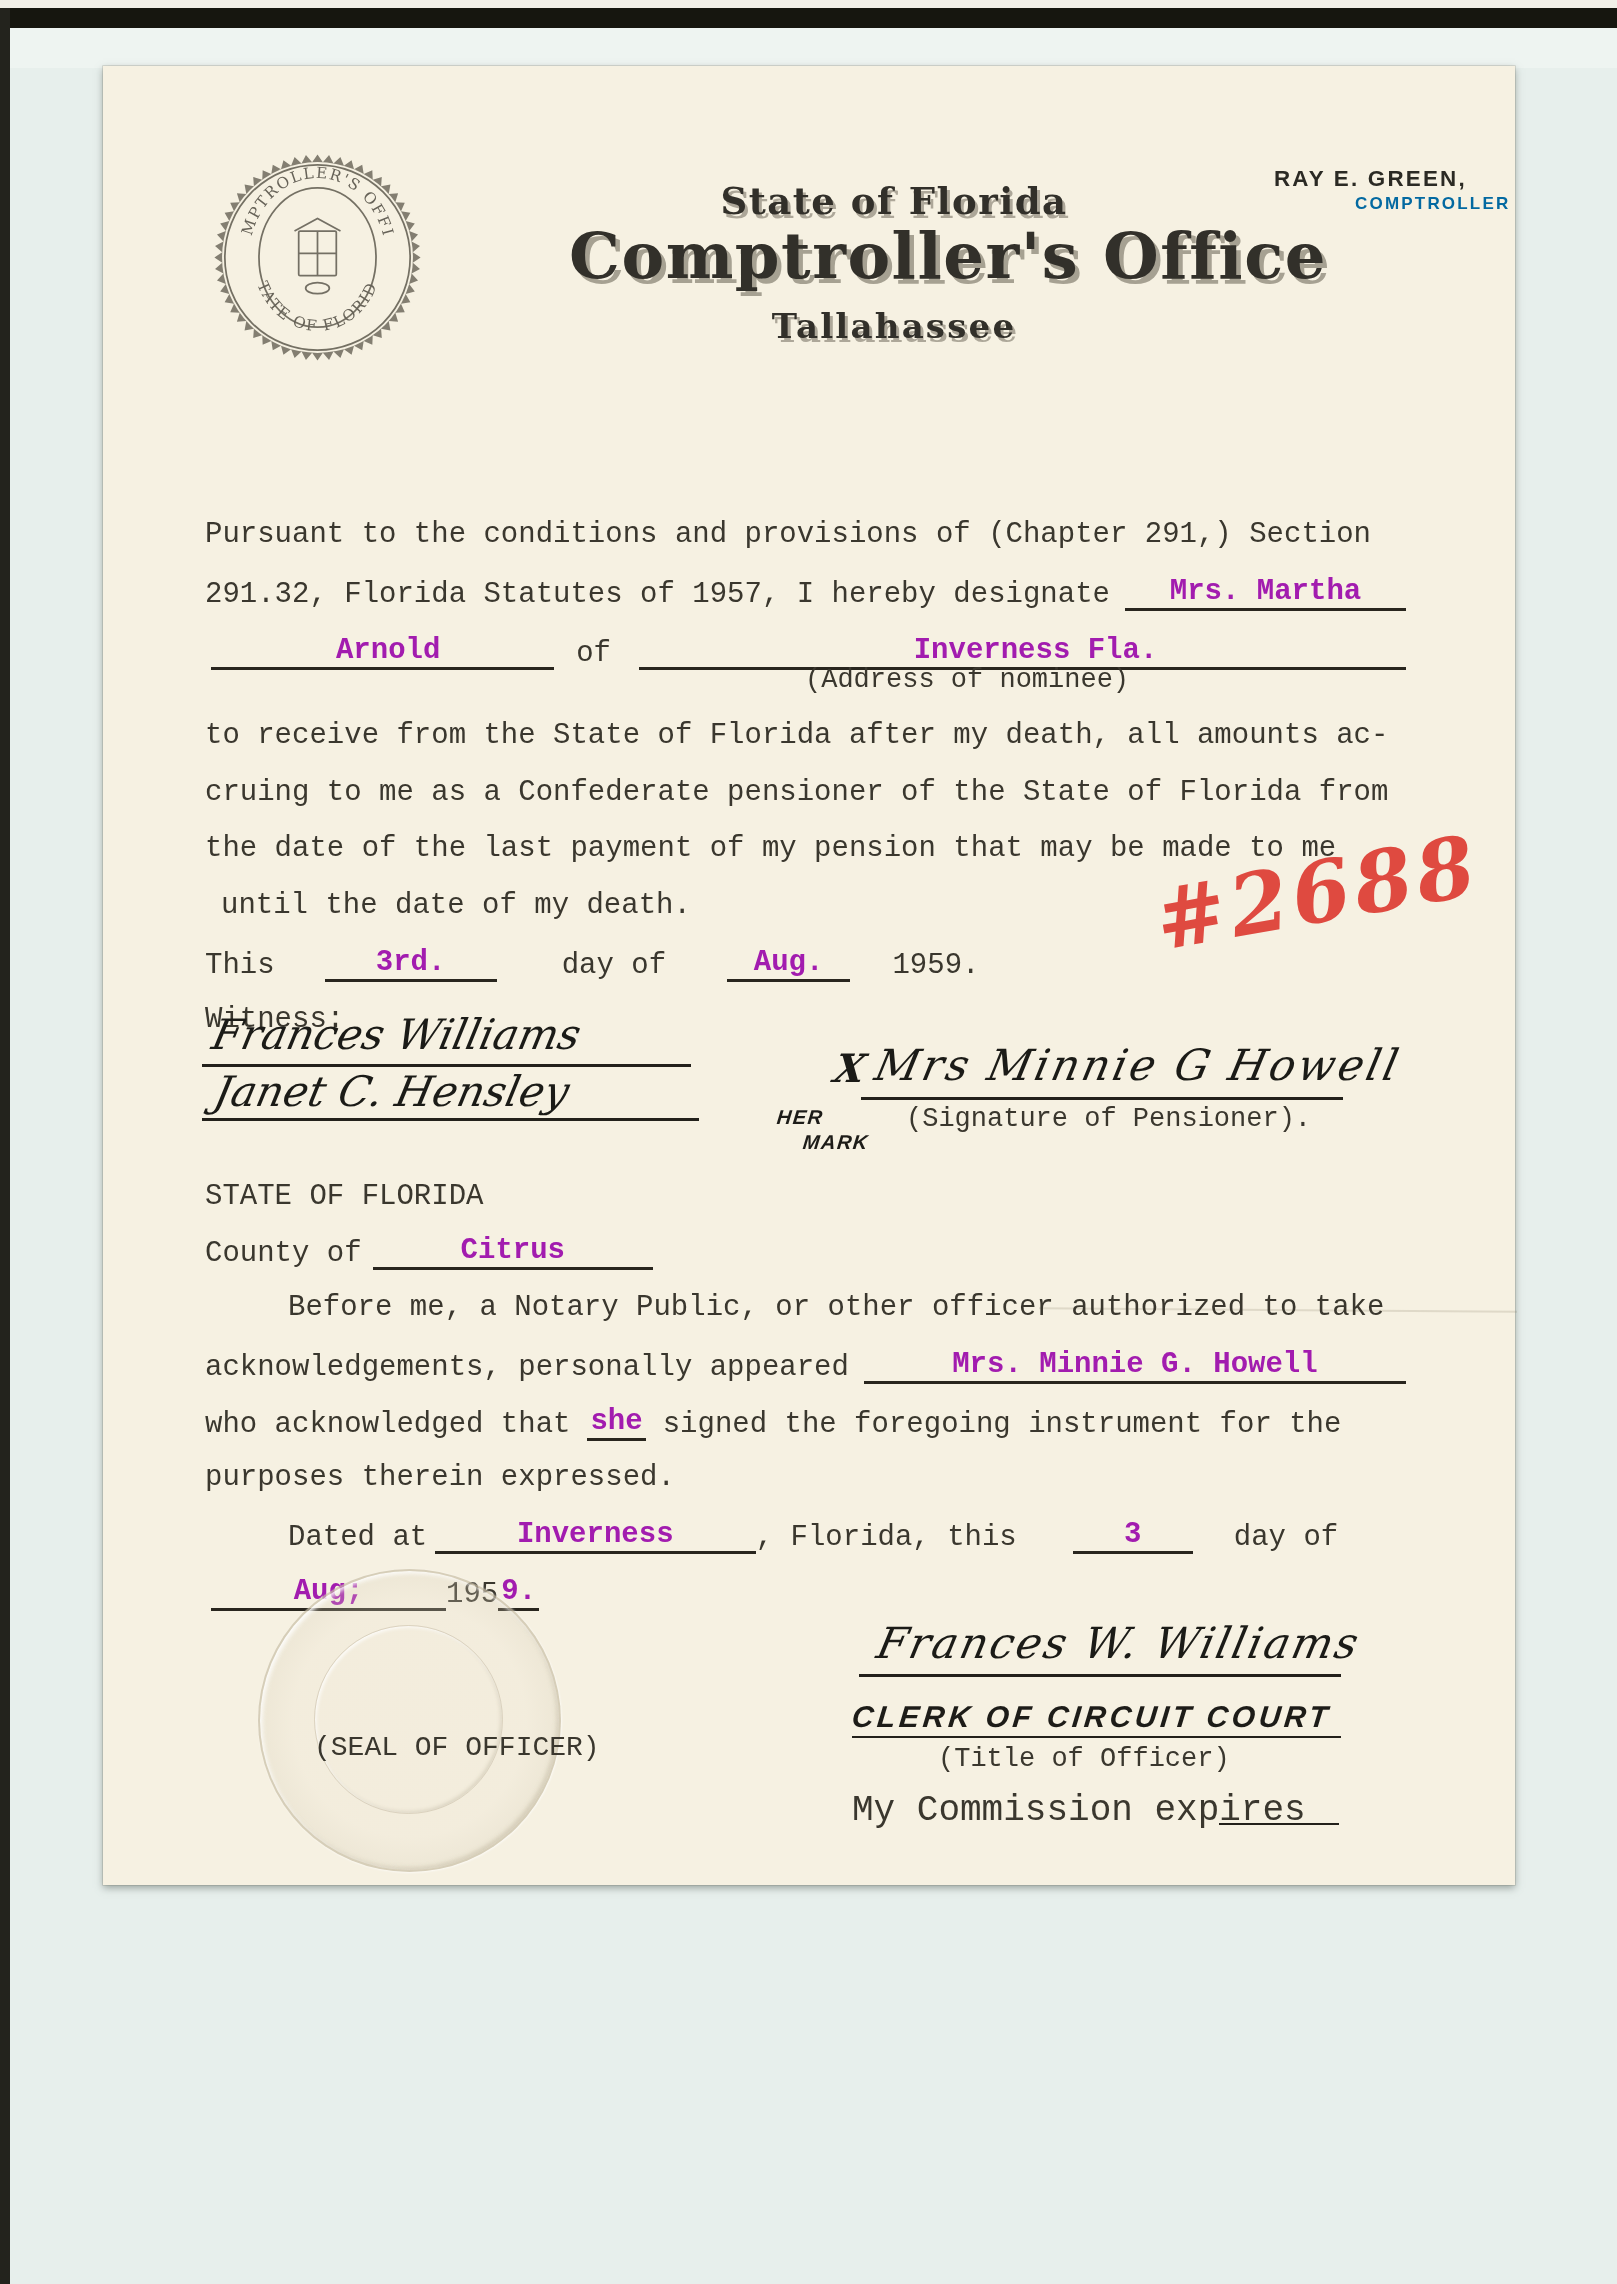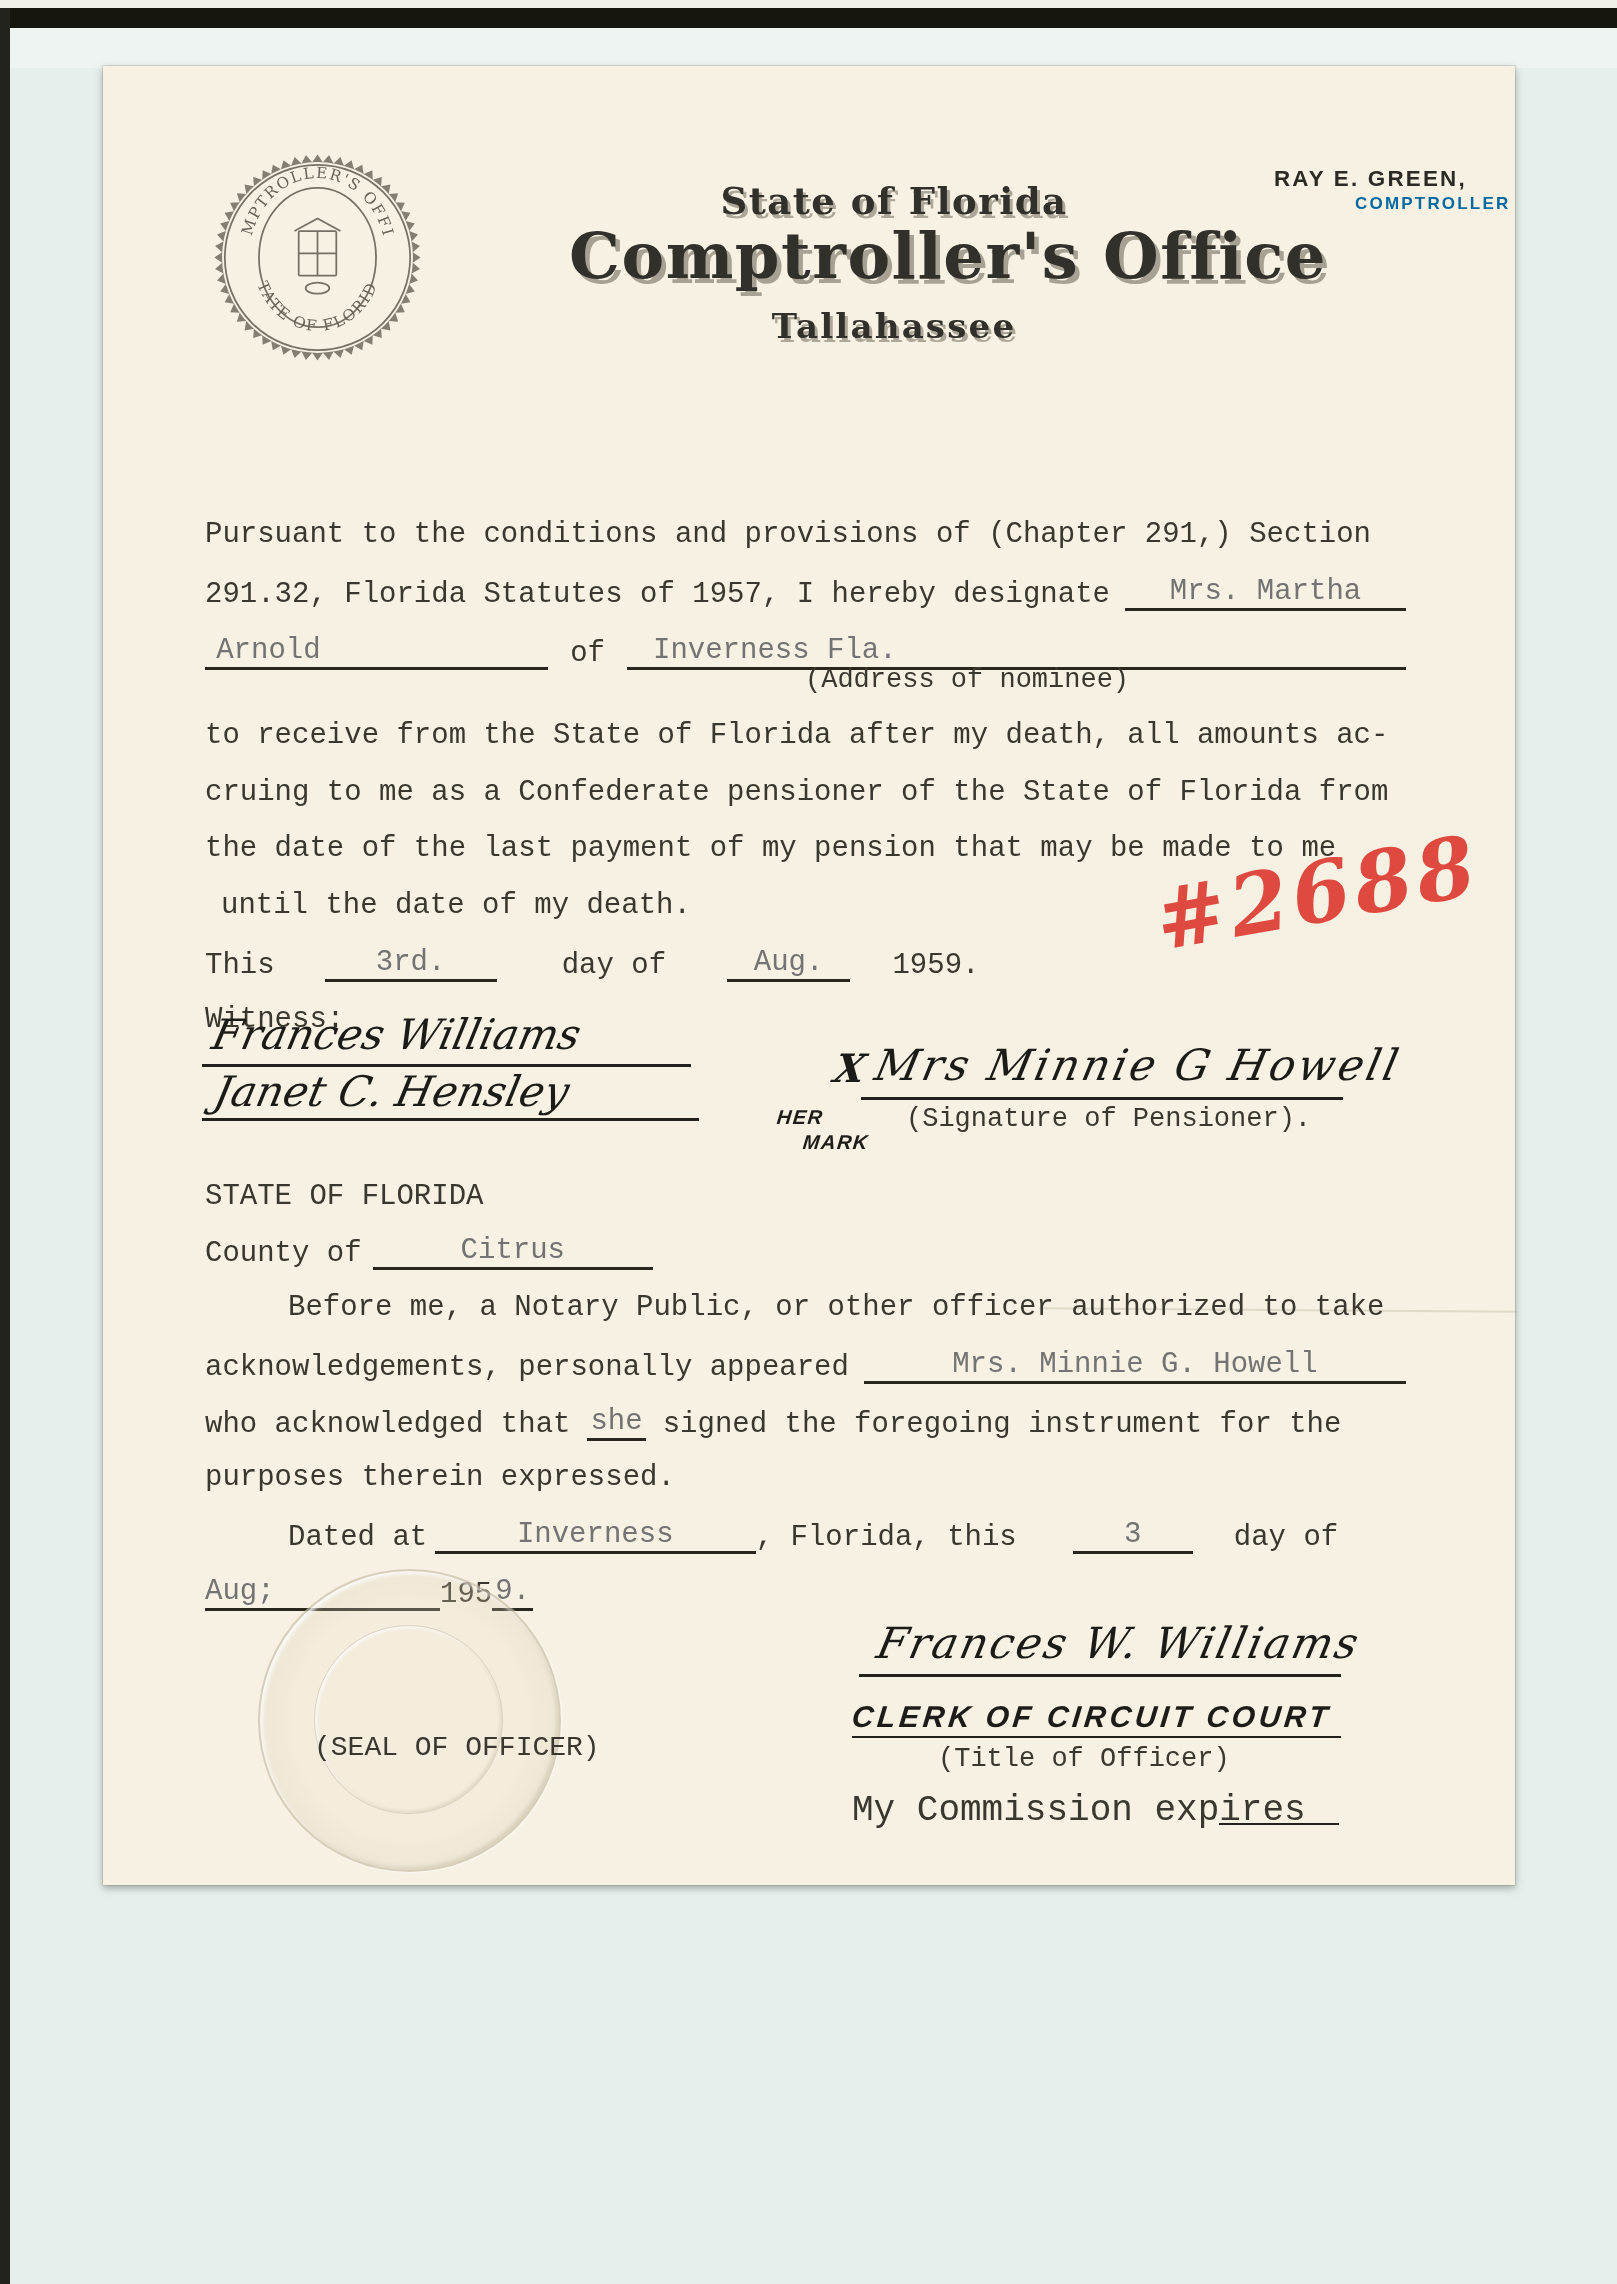--- a/index.html
+++ b/index.html
@@ -23,22 +23,22 @@
   .ray{position:absolute;left:1274px;top:166px;font-size:22.4px;font-weight:bold;letter-spacing:2.2px;
        color:#2b2a24;white-space:nowrap;}
   .ray-sub{position:absolute;left:1355px;top:194px;font-size:17px;font-weight:bold;letter-spacing:2.2px;
        color:#0369a1;white-space:nowrap;}
   .seal-svg{position:absolute;left:213px;top:153px;opacity:.85;}
 
   
   .tw{position:absolute;font-family:"Liberation Mono","DejaVu Sans Mono",monospace;
       font-size:29px;color:#3a372e;white-space:nowrap;}
   .twflex{display:flex;align-items:flex-end;}
-  .fill{border-bottom:3px solid #29261e;font-weight:normal;color:#737373;text-align:center;}
-  .fill-left{text-align:left;}
+  .fill{border-bottom:3px solid #29261e;font-weight:bold;color:#a21caf;text-align:center;}
+  .fill-left{text-align:center;margin-left:6px;}
   .grow{flex:1;}
   .cap{font-size:27px;}
   .sp{display:inline-block;}
 
   
   .sig{position:absolute;font-family:"DejaVu Serif","Liberation Serif",serif;font-style:italic;
        color:#1b1b17;white-space:nowrap;transform:skewX(-12deg);}
   .sigline{position:absolute;height:3px;background:#23211b;}
   .handcaps{position:absolute;font-family:"Liberation Sans",sans-serif;font-style:italic;
        font-weight:bold;color:#1d1c18;white-space:nowrap;transform:skewX(-6deg);}

